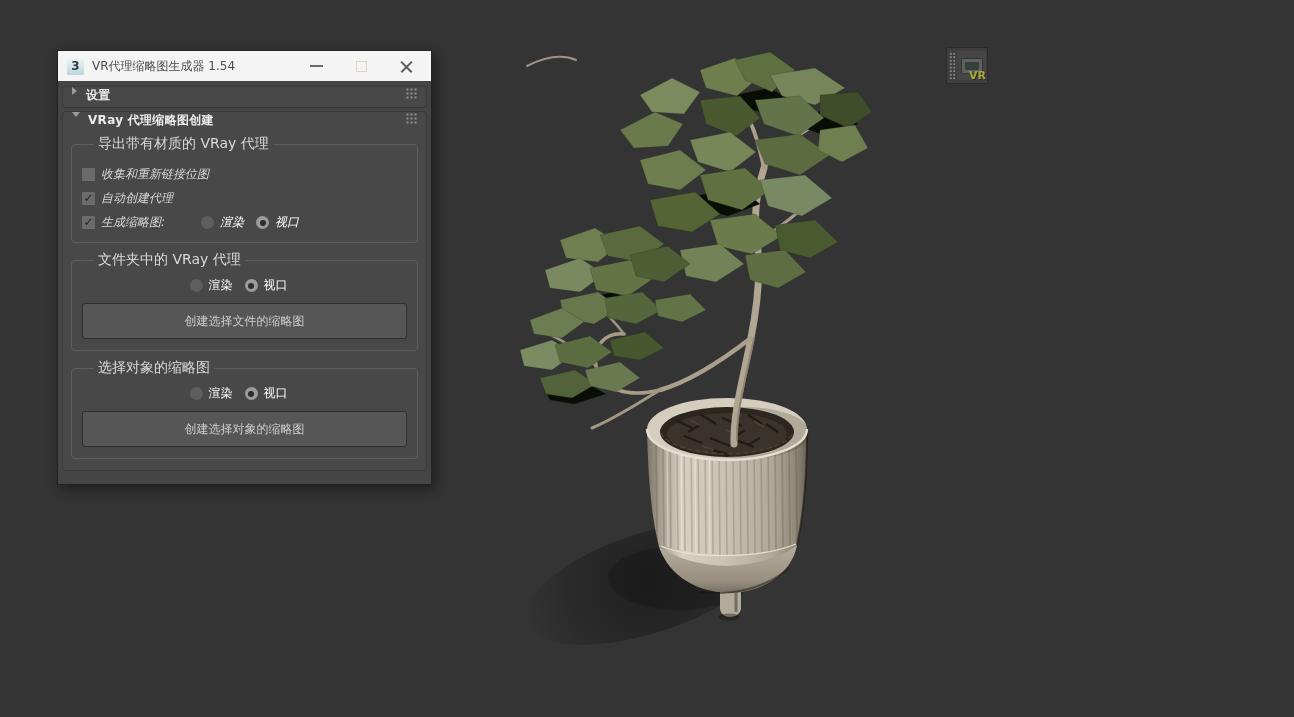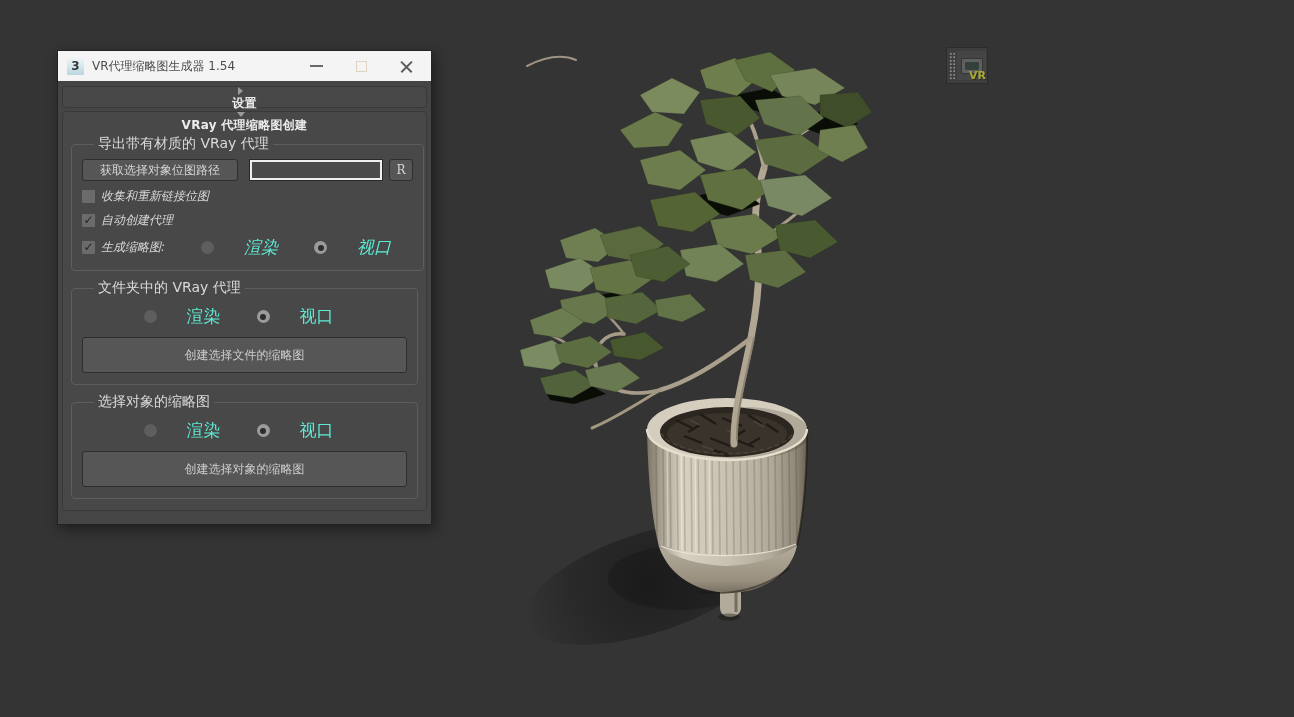--- a/index.html
+++ b/index.html
@@ -39,21 +39,21 @@
   .glyph-min { width:13px; height:2px; background:#6a6a6a; }
   .glyph-max { width:11px; height:11px; border:1px solid #ddd5c2; }
   .glyph-close { position:relative; width:13px; height:13px; }
   .glyph-close::before,.glyph-close::after { content:""; position:absolute; left:-1px; top:6px;
     width:15px; height:1.6px; background:#5c5c5c; }
   .glyph-close::before { transform:rotate(45deg); }
   .glyph-close::after { transform:rotate(-45deg); }
 
   .client { padding:5px 4px 10px 4px; }
   .rollout { border:1px solid #393939; background:#484848; border-radius:4px; margin-bottom:3px; }
-  .rollout-header { height:20px; display:flex; align-items:center; padding:0 9px; cursor:pointer;flex-direction:column; }
+  .rollout-header { height:20px; display:flex; align-items:flex-start; padding:0 9px; cursor:pointer; }
   .arrow-right { width:0; height:0; border-top:4px solid transparent; border-bottom:4px solid transparent;
     border-left:5px solid #9c9c9c; margin-right:9px; }
   .arrow-down { width:0; height:0; border-left:4px solid transparent; border-right:4px solid transparent;
     border-top:5px solid #9c9c9c; margin-right:8px; }
   .rollout-title { font-weight:bold; font-size:12px; color:#ececec; letter-spacing:0.3px; }
   .grip { margin-left:auto; width:12px; height:12px;
     background-image:radial-gradient(circle,#8e8e8e 0.9px,transparent 1.2px);
     background-size:4px 4px; background-position:0.5px 0.5px; }
   .rollout-body { padding:3px 6px 9px 6px; }
 
@@ -74,21 +74,21 @@
   .check-row { display:flex; align-items:center; margin-top:7px; font-size:12px; color:#d8d8d8;font-style:italic; }
   .checkbox { width:13px; height:13px; background:#6b6b6b; border-radius:1px; margin-right:6px;
     display:flex; align-items:center; justify-content:center; font-size:12px; line-height:13px;
     color:#242424; font-weight:bold; cursor:pointer; flex:none; }
   .checkbox.checked::after { content:"\2713"; }
   .radio { width:13px; height:13px; border-radius:50%; background:#5e5e5e; position:relative;
     cursor:pointer; flex:none; }
   .radio.checked { background:#9b9b9b; }
   .radio.checked::after { content:""; position:absolute; left:3.5px; top:3.5px; right:3.5px;
     bottom:3.5px; border-radius:50%; background:#2d2d2d; }
-  .radio-pair { display:flex; align-items:center; font-size:17px; color:#5eead4;gap:24px; }
+  .radio-pair { display:flex; align-items:center; font-size:12px; color:#ffffff; }
   .radio-pair .radio { margin-right:6px; }
   .radio-pair .rlabel { margin-right:12px; }
   .big-btn { height:36px; margin-top:9px; width:100%; border-radius:3px; font-size:12px;
     color:#cccccc; }
   .center-radios { display:flex; justify-content:center; align-items:center; margin-top:2px; }
   .chk-label { cursor:pointer; }
 </style>
 </head>
 <body>
 
@@ -245,25 +245,20 @@
     <div class="rollout">
       <div class="rollout-header">
         <div class="arrow-down"></div>
         <span class="rollout-title">VRay 代理缩略图创建</span>
         <div class="grip"></div>
       </div>
       <div class="rollout-body">
 
         <fieldset class="grp">
           <legend>导出带有材质的 VRay 代理</legend>
-          <div class="row">
-            <div class="btn btn-getpath">获取选择对象位图路径</div>
-            <input class="path-input" type="text" value="" style="">
-            <div class="btn btn-r">R</div>
-          </div>
           <div class="check-row">
             <span class="checkbox"></span>
             <span class="chk-label">收集和重新链接位图</span>
           </div>
           <div class="check-row">
             <span class="checkbox checked"></span>
             <span class="chk-label">自动创建代理</span>
           </div>
           <div class="check-row">
             <span class="checkbox checked"></span>

